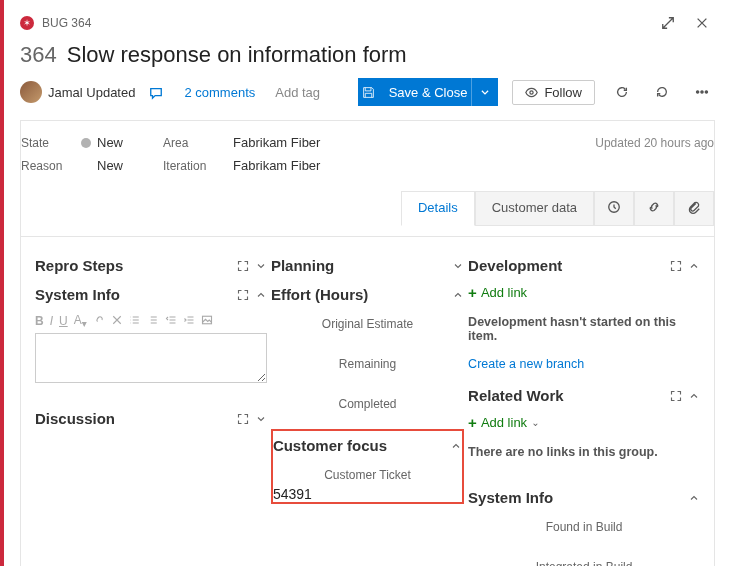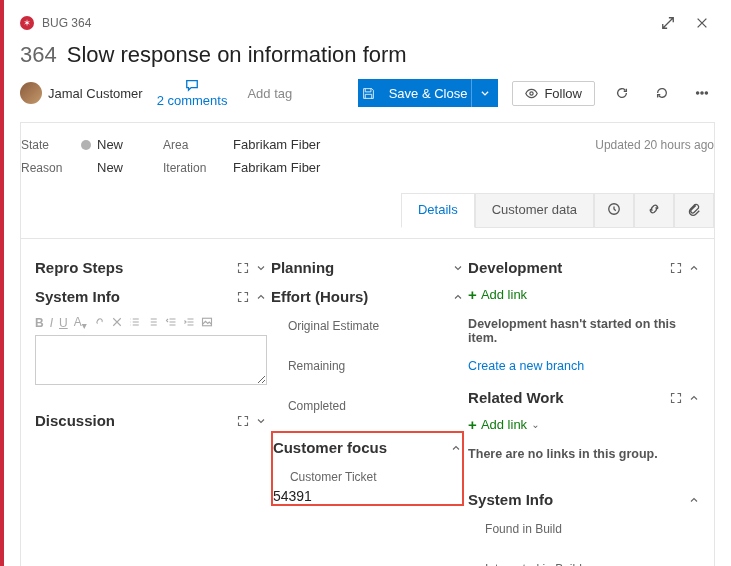--- a/index.html
+++ b/index.html
@@ -12,21 +12,21 @@
 .bug-label { font-size: 12px; color: #666; }
 .hdr-row1 .spacer { flex: 1; }
 .icon-btn { width: 26px; height: 26px; display: inline-flex; align-items: center; justify-content: center; cursor: pointer; color: #555; }
 .icon-btn svg { width: 14px; height: 14px; stroke: currentColor; fill: none; stroke-width: 1.5; }
 .title-row { display: flex; align-items: baseline; gap: 10px; margin-bottom: 10px; }
 .wid { font-size: 22px; color: #666; font-weight: 400; }
 .wtitle { font-size: 22px; color: #222; font-weight: 400; }
 .toolbar { display: flex; align-items: center; gap: 14px; margin-bottom: 14px; }
 .avatar { width: 22px; height: 22px; border-radius: 50%; background: linear-gradient(135deg, #8b5a3c, #c49a6c); }
 .assignee-wrap { display: flex; align-items: center; gap: 6px; }
-.comment-wrap { display: flex; align-items: center; gap: 1px; color: #0078d4; font-size: 13px; cursor: pointer; flex-direction: column; }
+.comment-wrap { display: flex; align-items: flex-end; gap: 21px; color: #0078d4; font-size: 13px; cursor: pointer; }
 .comment-wrap svg { width: 14px; height: 14px; stroke: #0078d4; fill: none; stroke-width: 1.5; }
 .addtag { color: #888; font-size: 13px; padding: 2px 6px; cursor: pointer; }
 .toolbar .spacer { flex: 1; }
 .save-btn { display: flex; align-items: center; background: #0078d4; color: #fff; height: 28px; cursor: pointer; }
 .save-main { display: flex; align-items: center; gap: 14px; padding: 0 4px; border-right: 1px solid rgba(255,255,255,0.3); height: 100%; }
 .save-drop { padding: 0 8px; height: 100%; display: flex; align-items: center; }
 .save-main svg { width: 13px; height: 13px; fill: #fff; }
 .follow-btn { display: flex; align-items: center; gap: 6px; padding: 4px 12px; border: 1px solid #ccc; border-radius: 2px; cursor: pointer; font-size: 13px; color: #333; }
 .follow-btn svg { width: 13px; height: 13px; stroke: #555; fill: none; stroke-width: 1.5; }
 .meta-section { border: 1px solid #e5e5e5; padding: 10px 0; }
@@ -46,21 +46,21 @@
 .col2 { flex: 1; }
 .col3 { flex: 1.2; }
 .section-hdr { display: flex; align-items: center; padding: 6px 0; }
 .section-title { font-size: 15px; font-weight: 600; color: #333; flex: 1; }
 .sec-icons { display: flex; gap: 6px; color: #666; }
 .sec-icons svg { width: 12px; height: 12px; stroke: #666; fill: none; stroke-width: 1.5; cursor: pointer; }
 .rte-toolbar { display: flex; gap: 6px; padding: 4px 0; color: #aaa; font-size: 12px; align-items: center; }
 .rte-toolbar span { cursor: pointer; }
 .rte-toolbar svg { width: 12px; height: 12px; stroke: #aaa; fill: none; stroke-width: 1.5; }
 .rte-area { border: 1px solid #ccc; height: 50px; width: 100%; }
-.field-label { font-size: 12px; color: #666; margin: 8px 17px 4px; }
+.field-label { font-size: 12px; color: #666; margin: 8px 4px 4px; text-align: center; }
 .field-value { font-size: 14px; color: #222; }
 .customer-box { border: 2px solid #e74c3c; margin-top: 18px; }
 .addlink { color: #107c10; font-size: 13px; display: flex; align-items: center; gap: 4px; cursor: pointer; margin: 4px 0; }
 .plus { font-size: 15px; font-weight: 600; color: #107c10; }
 .hint { font-size: 12.5px; color: #555; margin: 14px 0; font-weight: bold; }
 .link { color: #0078d4; cursor: pointer; font-size: 12.5px; }
 .chev { font-size: 10px; color: #666; }
 </style>
 </head>
 <body>
@@ -86,21 +86,21 @@
     </div>
 
     <div class="title-row">
       <span class="wid">364</span>
       <span class="wtitle">Slow response on information form</span>
     </div>
 
     <div class="toolbar">
       <div class="assignee-wrap">
         <div class="avatar"></div>
-        <span>Jamal Customer</span>
+        <span>Jamal Updated</span>
       </div>
       <div class="comment-wrap">
         <svg viewBox="0 0 16 16">
             <path d="M2 3h12v8H7l-3 3v-3H2z"></path>
           </svg>
         <span>2 comments</span>
       </div>
       <span class="addtag">Add tag</span>
       <span class="spacer"></span>
       <div class="save-btn">

